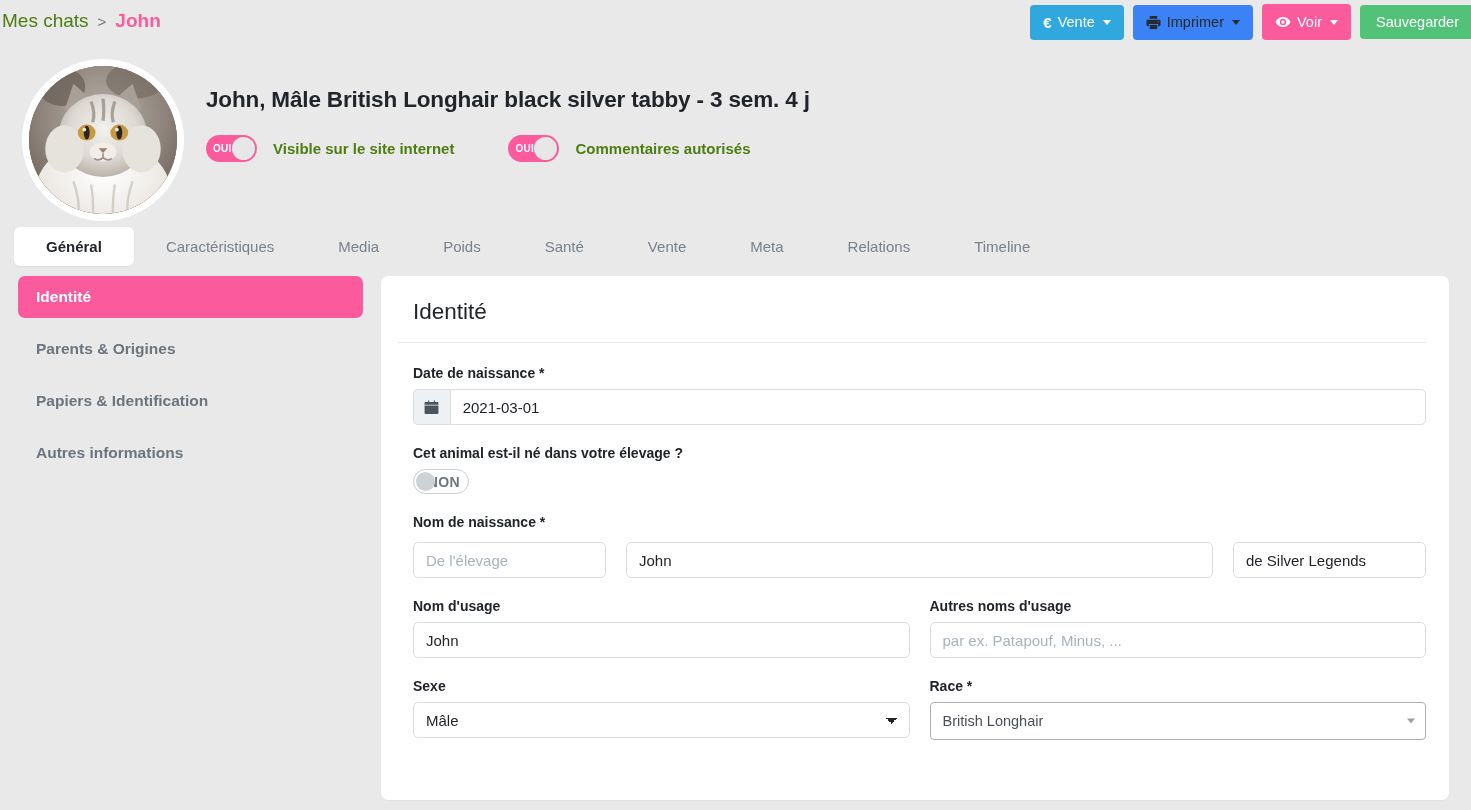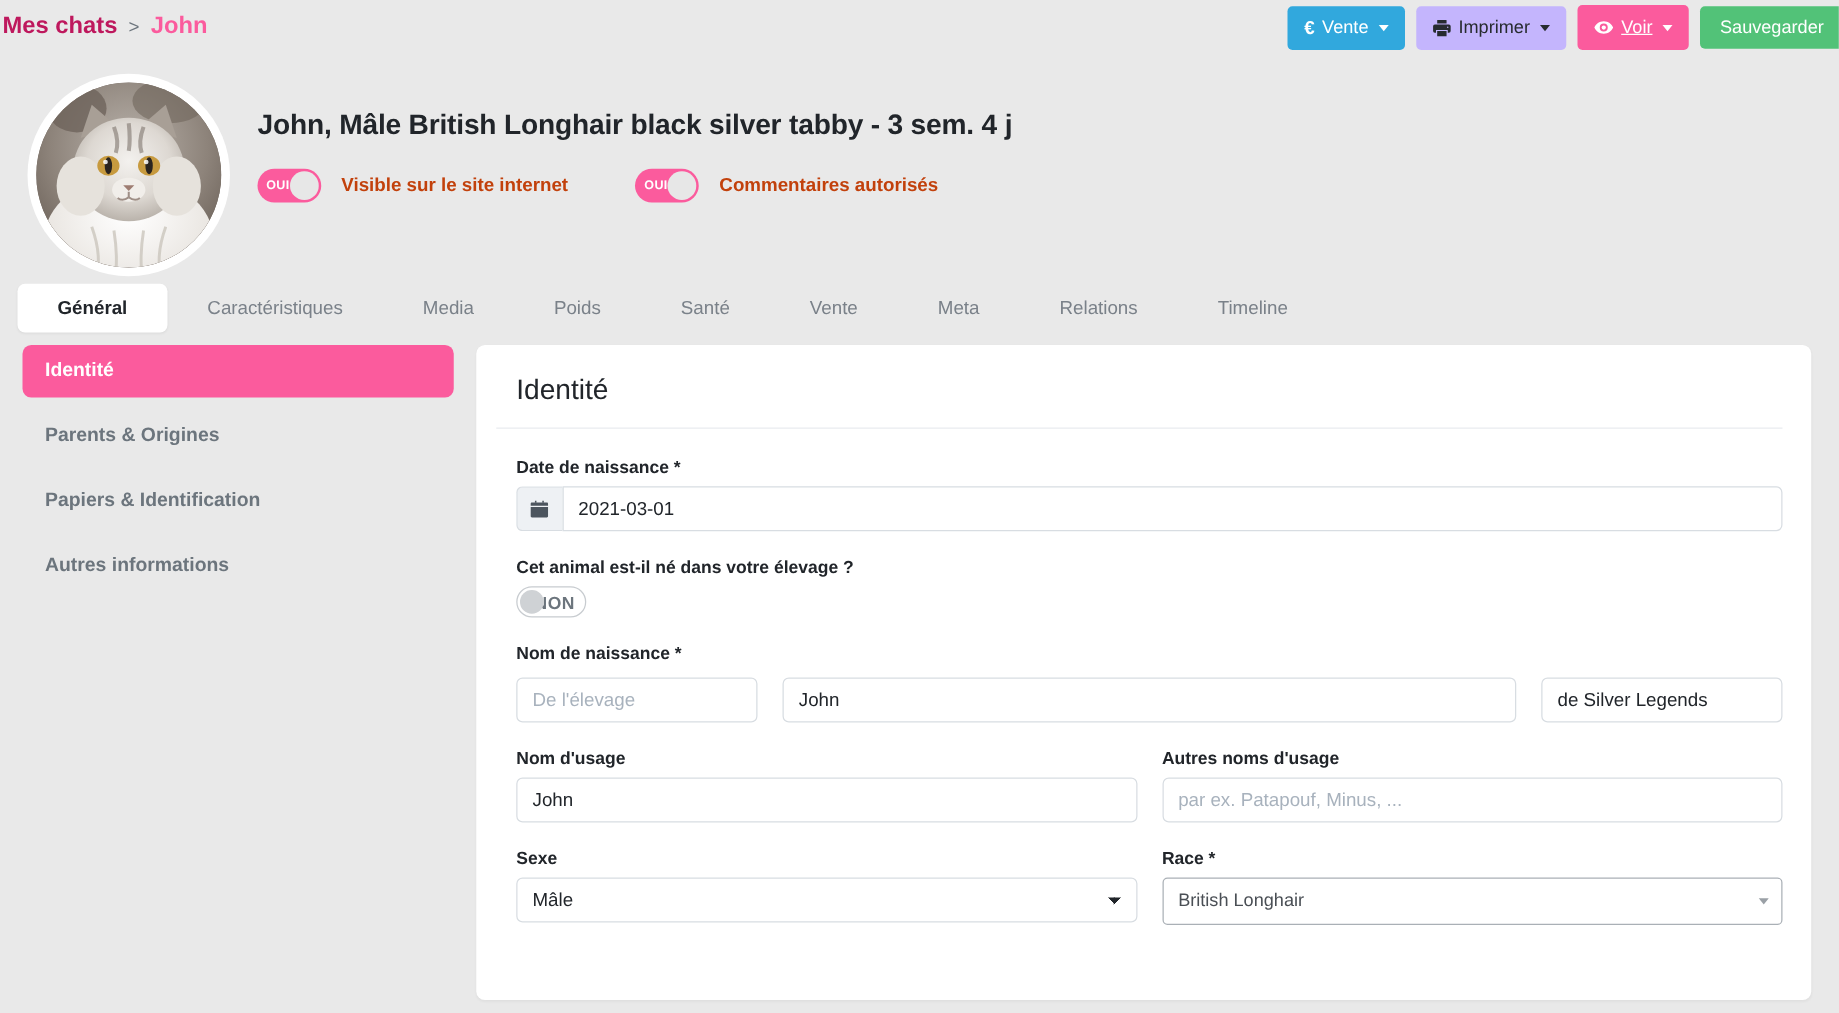--- a/index.html
+++ b/index.html
@@ -22,21 +22,21 @@
     align-items: center;
     padding: 0 0 0 0;
   }
   .breadcrumb {
     display: flex;
     align-items: baseline;
     gap: 9px;
     font-size: 19px;
     padding-left: 2px;
   }
-  .bc-root { color: #be185d; font-weight: 700; }
+  .bc-root { color: #4d7c0f; font-weight: 400; }
   .bc-sep  { color: #6c757d; font-size: 15px; font-weight: 400; }
   .bc-current { color: #fb5b9d; font-weight: 700; }
 
   .topbar-actions {
     position: absolute;
     right: -4px;
     top: 4px;
     display: flex;
     gap: 9px;
     align-items: center;
@@ -48,22 +48,22 @@
     line-height: 1;
     padding: 10px 13px;
     display: inline-flex;
     align-items: center;
     gap: 6px;
     cursor: pointer;
     white-space: nowrap;
     font-family: inherit;
   }
   .btn-vente { background: #31a8dd; color: #fff; }
-  .btn-imprimer { background: #c4b5fd; color: #272b2f; justify-content: center; }
-  .btn-voir { background: #fb5b9d; color: #fff; text-decoration: underline; }
+  .btn-imprimer { background: #3b82f6; color: #272b2f; justify-content: center; }
+  .btn-voir { background: #fb5b9d; color: #fff; }
   .btn-sauvegarder { background: #52c278; color: #fff; padding: 10px 16px; }
   .caret {
     width: 0; height: 0;
     border-left: 4.5px solid transparent;
     border-right: 4.5px solid transparent;
     border-top: 5px solid currentColor;
     margin-left: 2px;
     display: inline-block;
   }
   .euro-glyph { font-size: 15px; font-weight: 700; }
@@ -121,21 +121,21 @@
   }
   .switch.on .knob {
     position: absolute; right: 2px; top: 2px;
     width: 23px; height: 23px; border-radius: 50%;
     background: #e7e7e7;
   }
   .switch-label-text {
     margin-left: 16px;
     font-size: 15px;
     font-weight: 700;
-    color: #c2410c;
+    color: #4d7c0f;
   }
 
   
   .switch-sm {
     position: relative;
     width: 56px; height: 25px;
     border-radius: 13px;
     background: #ffffff;
     border: 1px solid #c8ccd0;
     display: inline-flex;

